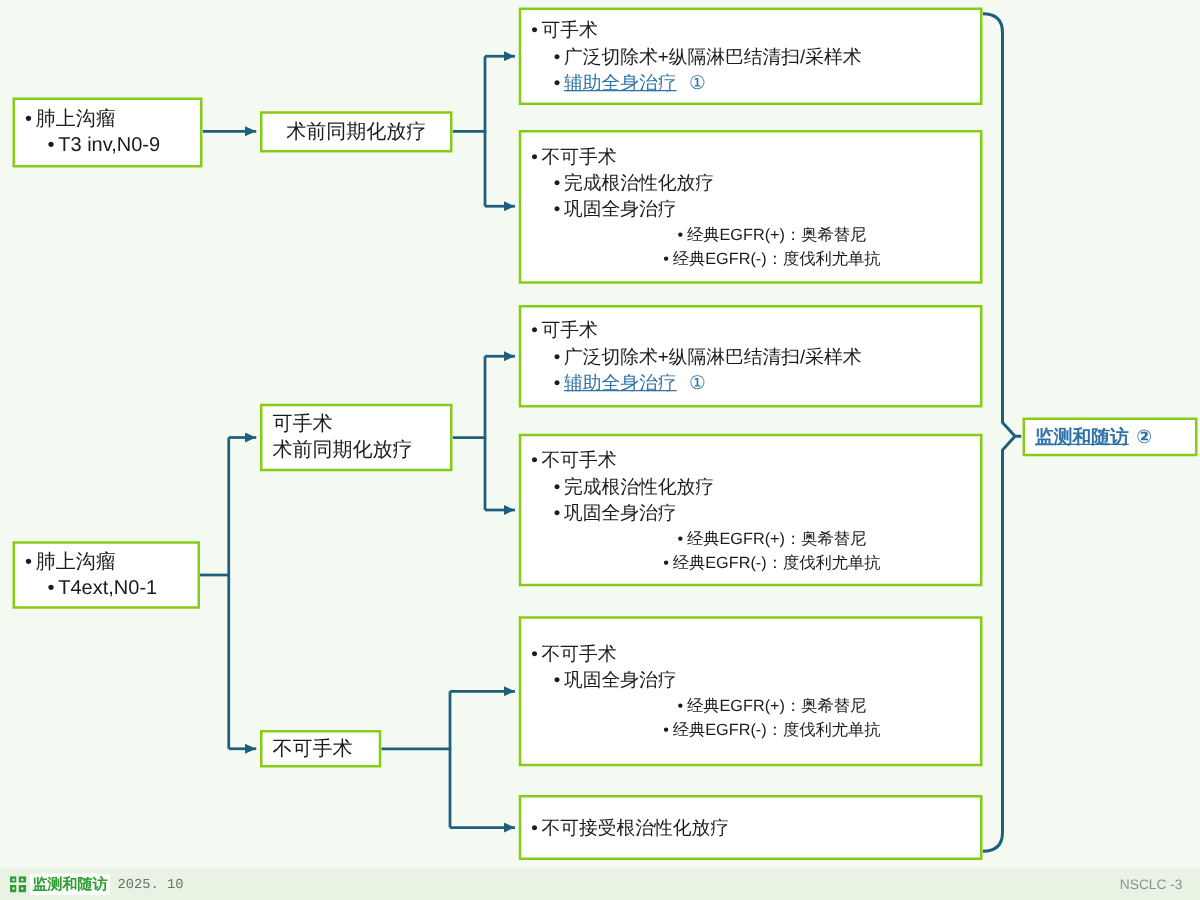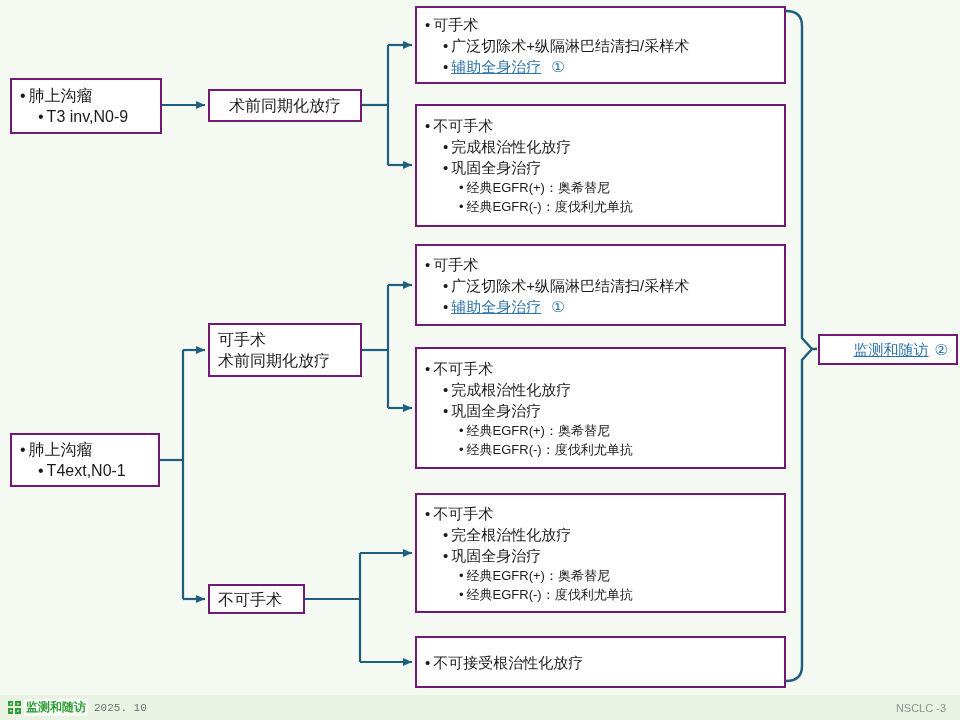--- a/index.html
+++ b/index.html
@@ -4,44 +4,44 @@
 <style>
   html,body{margin:0;padding:0;}
   .stage{
     position:relative;width:960px;height:720px;overflow:hidden;
     background:#F4F9F1;
     font-family:"Liberation Sans","DejaVu Sans",sans-serif;
     color:#1B1B1B;
   }
   #connector-layer{position:absolute;left:0;top:0;width:960px;height:720px;}
   .node{
-    position:absolute;background:#FFFFFF;border:2px solid #701a75;
+    position:absolute;background:#FFFFFF;border:2px solid #84cc16;
     box-sizing:border-box;display:flex;flex-direction:column;justify-content:center;
     padding:4px 8px;font-size:15px;
   }
   .bline{white-space:nowrap;line-height:21px;}
   .bline.small{font-size:13px;line-height:19px;}
   .ind1{padding-left:18px;}
-  .ind2{padding-left:34px;}
+  .ind2{padding-left:34px;text-align:center;}
   .bullet{margin-right:3px;}
   .txt.link{color:#2E74A8;text-decoration:underline;cursor:pointer;}
   .suffix{color:#2E74A8;margin-left:10px;}
   
   .nA   {left:10px;  top:78px;  width:152px; height:56px; font-size:16px;}
   .nPre {left:208px; top:89px;  width:154px; height:33px; font-size:16px; align-items:center;}
   .n1   {left:415px; top:6px;   width:371px; height:78px;}
   .n2   {left:415px; top:104px; width:371px; height:123px;}
   .nOp  {left:208px; top:323px; width:154px; height:54px; font-size:16px;}
   .n3   {left:415px; top:244px; width:371px; height:82px;}
   .n4   {left:415px; top:347px; width:371px; height:122px;}
   .nB   {left:10px;  top:433px; width:150px; height:54px; font-size:16px;}
   .nInop{left:208px; top:584px; width:97px;  height:30px; font-size:16px;}
   .n5   {left:415px; top:493px; width:371px; height:120px;}
   .n6   {left:415px; top:636px; width:371px; height:52px;gap:10px;}
-  .nFollow{left:818px;top:334px;width:140px; height:31px; align-items:flex-end;}
+  .nFollow{left:818px;top:334px;width:140px; height:31px; align-items:flex-start;font-weight:bold;}
   .nFollow .suffix{margin-left:6px;}
   
   .footer{
     position:absolute;left:0;bottom:0;width:960px;height:25px;
     background:#E9F3E4;display:flex;align-items:center;
   }
   .brand-wrap{display:flex;align-items:center;margin-left:8px;}
   .brand-logo{width:13px;height:13px;margin-right:3px;}
   .brand-name{color:#2F9E36;font-size:12px;font-weight:bold;background:#FBFDF9;padding:0 2px;}
   .footer-date{color:#6F6F6F;font-size:11px;margin-left:6px;font-family:Liberation Mono, monospace;}
@@ -121,21 +121,20 @@
     </div>
   <div class="node nB">
       <div class="bline ind0"><span class="bullet">•</span><span class="txt">肺上沟瘤</span></div>
       <div class="bline ind1"><span class="bullet">•</span><span class="txt">T4ext,N0-1</span></div>
     </div>
   <div class="node nInop">
       <div class="bline ind0"><span class="txt">不可手术</span></div>
     </div>
   <div class="node n5">
       <div class="bline ind0"><span class="bullet">•</span><span class="txt">不可手术</span></div>
-      <div class="bline ind1"><span class="bullet">•</span><span class="txt">完全根治性化放疗</span></div>
       <div class="bline ind1"><span class="bullet">•</span><span class="txt">巩固全身治疗</span></div>
       <div class="bline ind2 small"><span class="bullet">•</span><span class="txt">经典EGFR(+)：奥希替尼</span></div>
       <div class="bline ind2 small"><span class="bullet">•</span><span class="txt">经典EGFR(-)：度伐利尤单抗</span></div>
     </div>
   <div class="node n6">
       <div class="bline ind0"><span class="bullet">•</span><span class="txt">不可接受根治性化放疗</span></div>
     </div>
   <div class="node nFollow">
       <div class="bline ind0"><span class="txt link">监测和随访</span><span class="suffix">②</span></div>
     </div>

